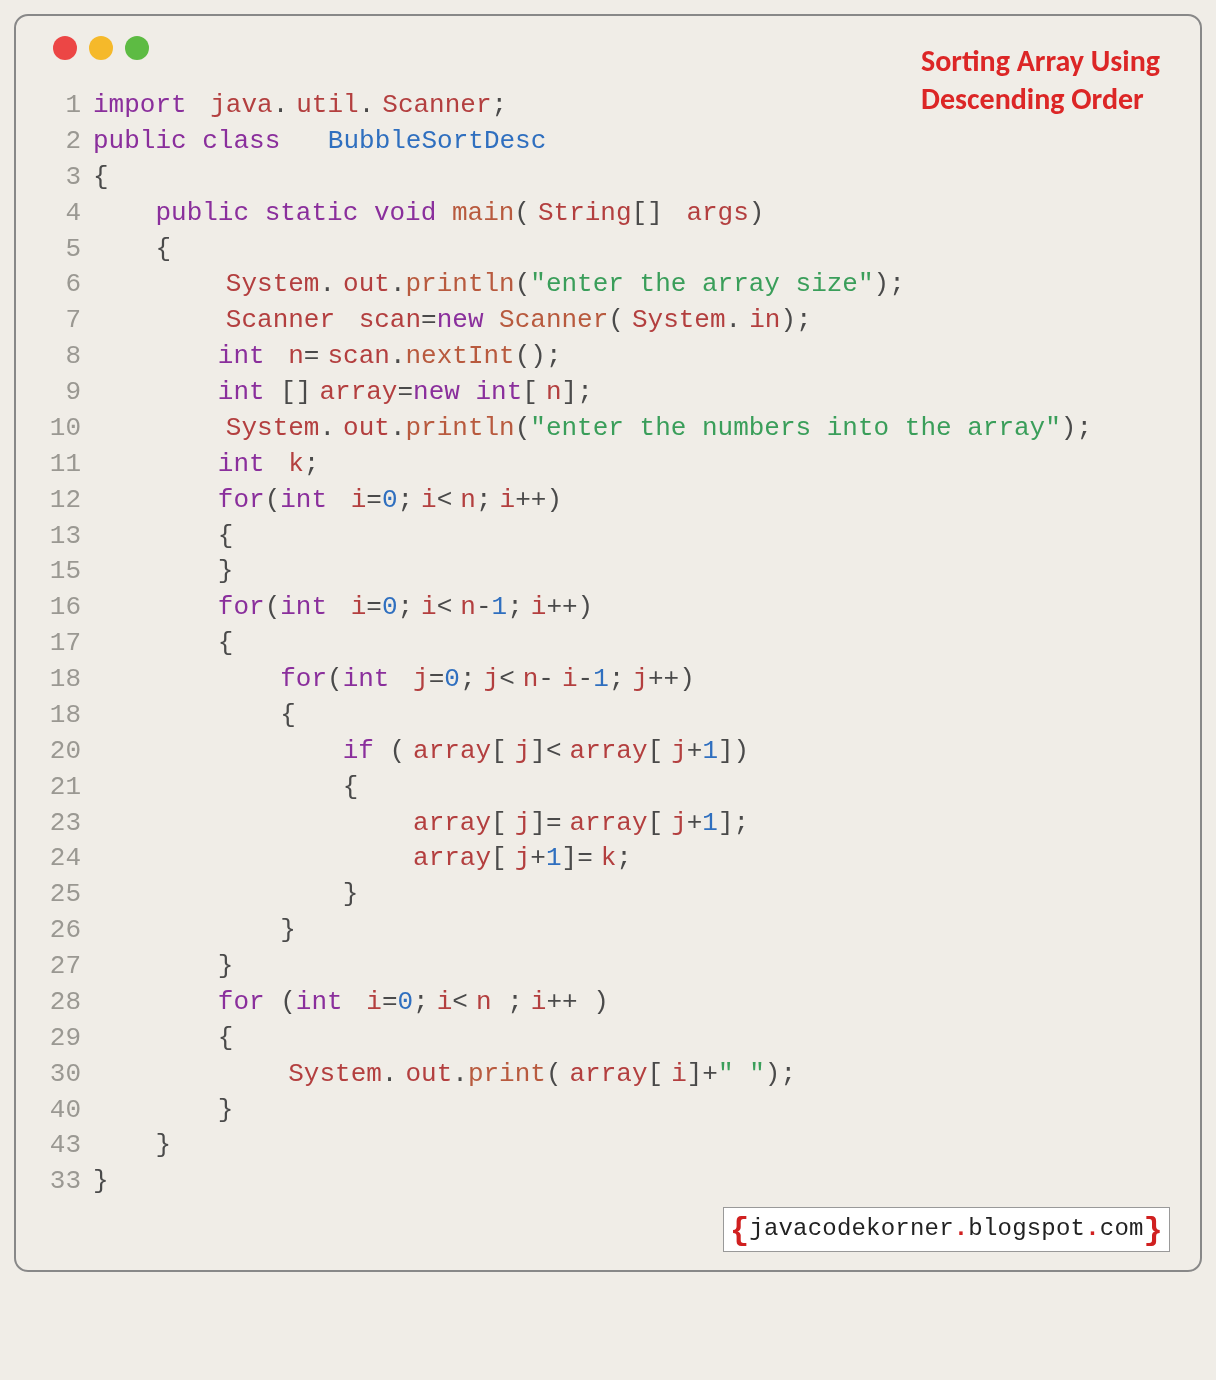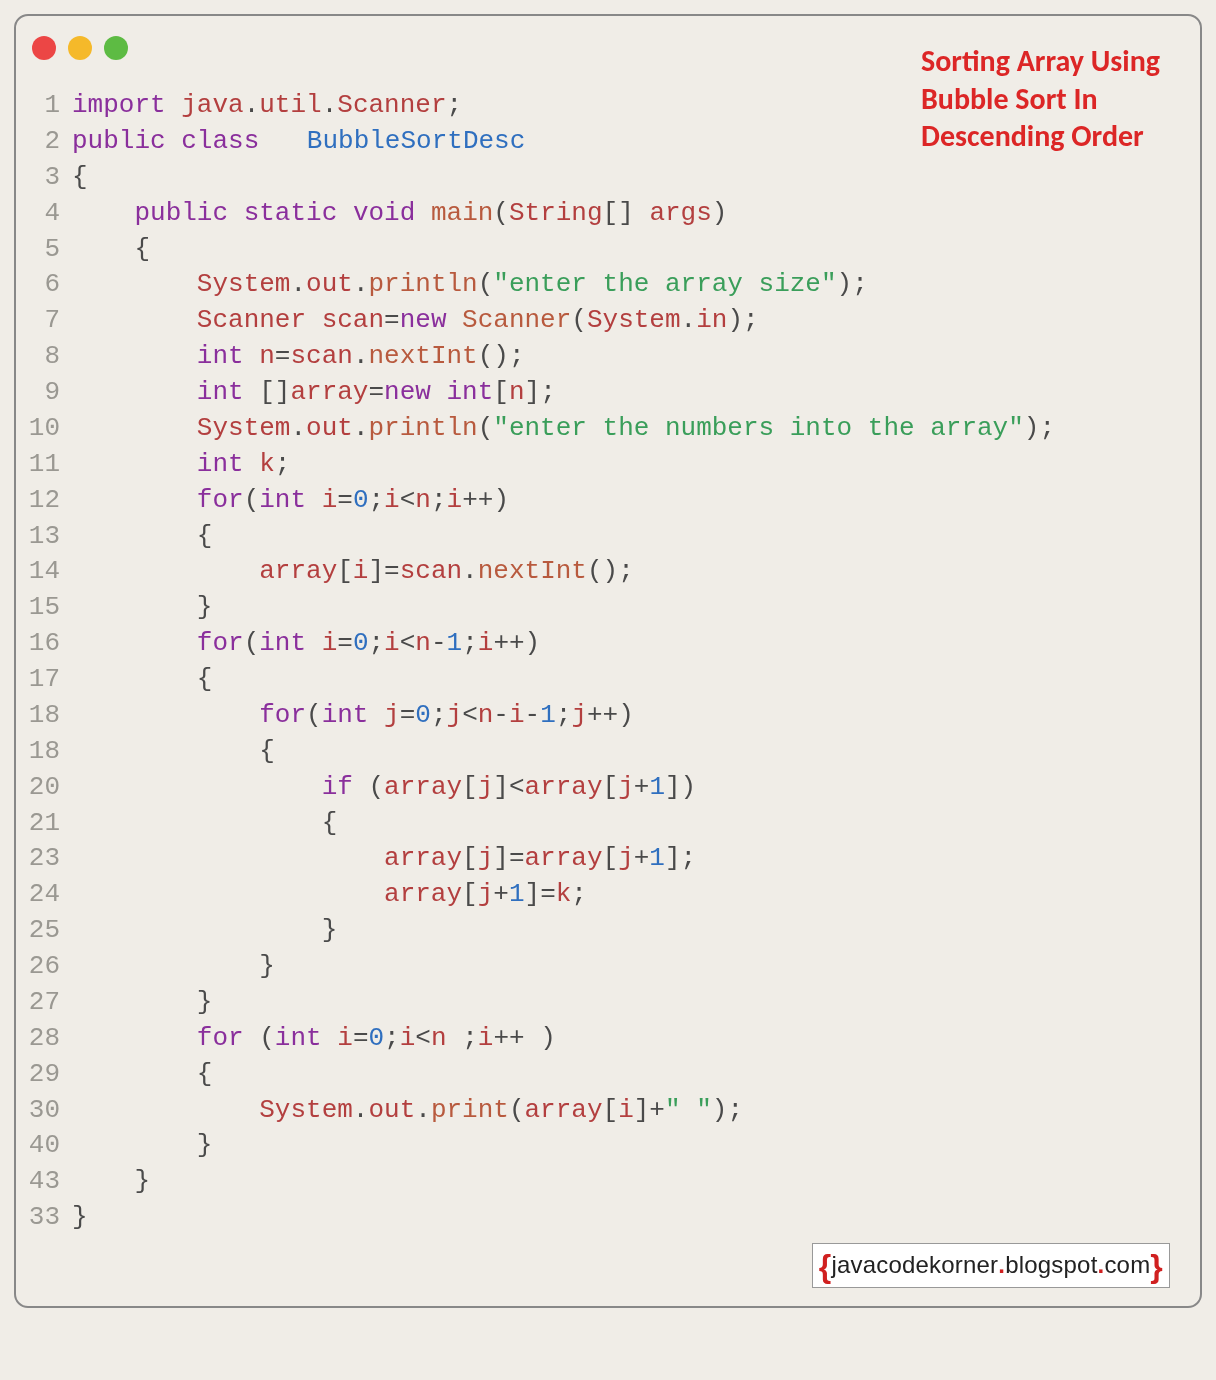--- a/index.html
+++ b/index.html
@@ -7,21 +7,21 @@
     background: #f0ede7;
     font-family: 'Consolas', 'Monaco', 'Courier New', monospace;
     padding: 14px;
   }
   .window {
     background: #f0ede7;
     border: 2px solid #888;
     border-radius: 14px;
     width: 100%;
     position: relative;
-    padding: 20px 16px 70px 8px;
+    padding: 20px 16px 70px 29px;
   }
   .traffic-lights {
     display: flex;
     gap: 12px;
     margin-bottom: 28px;
     margin-left: 8px;
   }
   .traffic-light {
     width: 24px;
     height: 24px;
@@ -58,70 +58,68 @@
     user-select: none;
   }
   .code-text {
     flex: 1;
   }
   .kw { color: #8a2f9c; }
   .cls { color: #2f6fbf; margin-left: 32px; }     
   .fn { color: #b85a3e; }      
   .str { color: #3a9e5a; }     
   .num { color: #2f6fbf; }     
-  .ident { color: #b33f3f; }   
+  .ident { color: #b33f3f; margin-left: 8px; }   
   .op { color: #4a4a4a; }      
   .punc { color: #4a4a4a; }    
   .plain { color: #4a4a4a; }
   .footer-badge {
     position: absolute;
     bottom: 18px;
     right: 30px;
     background: #fff;
     border: 1px solid #999;
     padding: 4px 6px 2px 6px;
-    font-family: Liberation Sans, sans-serif;
+    font-family: Liberation Mono, monospace;
     font-size: 24px;
     letter-spacing: 0.2px;
     color: #222;
   }
   .footer-badge .brace { color: #d02020; font-weight: bold; font-size: 32px; vertical-align: -4px; }
   .footer-badge .dot { color: #d02020; font-weight: bold; }
 </style>
 </head>
 <body>
 
 <div class="window">
   <div class="traffic-lights">
     <div class="traffic-light tl-red"></div>
     <div class="traffic-light tl-yellow"></div>
     <div class="traffic-light tl-green"></div>
   </div>
 
   <div class="title-overlay">
     <div>Sorting Array Using</div>
-    <div>Bubble Sort In</div>
     <div>Descending Order</div>
   </div>
 
   <div class="code-area" id="code-area">
       <div class="code-line"><span class="line-no">1</span><span class="code-text"><span class="kw">import</span><span class="plain"> </span><span class="ident">java</span><span class="punc">.</span><span class="ident">util</span><span class="punc">.</span><span class="ident">Scanner</span><span class="punc">;</span></span></div>
       <div class="code-line"><span class="line-no">2</span><span class="code-text"><span class="kw">public</span><span class="plain"> </span><span class="kw">class</span><span class="plain"> </span><span class="cls">BubbleSortDesc</span></span></div>
       <div class="code-line"><span class="line-no">3</span><span class="code-text"><span class="punc">{</span></span></div>
       <div class="code-line"><span class="line-no">4</span><span class="code-text"><span class="plain">    </span><span class="kw">public</span><span class="plain"> </span><span class="kw">static</span><span class="plain"> </span><span class="kw">void</span><span class="plain"> </span><span class="fn">main</span><span class="punc">(</span><span class="ident">String</span><span class="punc">[] </span><span class="ident">args</span><span class="punc">)</span></span></div>
       <div class="code-line"><span class="line-no">5</span><span class="code-text"><span class="plain">    </span><span class="punc">{</span></span></div>
       <div class="code-line"><span class="line-no">6</span><span class="code-text"><span class="plain">        </span><span class="ident">System</span><span class="punc">.</span><span class="ident">out</span><span class="punc">.</span><span class="fn">println</span><span class="punc">(</span><span class="str">"enter the array size"</span><span class="punc">);</span></span></div>
       <div class="code-line"><span class="line-no">7</span><span class="code-text"><span class="plain">        </span><span class="ident">Scanner</span><span class="plain"> </span><span class="ident">scan</span><span class="op">=</span><span class="kw">new</span><span class="plain"> </span><span class="fn">Scanner</span><span class="punc">(</span><span class="ident">System</span><span class="punc">.</span><span class="ident">in</span><span class="punc">);</span></span></div>
       <div class="code-line"><span class="line-no">8</span><span class="code-text"><span class="plain">        </span><span class="kw">int</span><span class="plain"> </span><span class="ident">n</span><span class="op">=</span><span class="ident">scan</span><span class="punc">.</span><span class="fn">nextInt</span><span class="punc">();</span></span></div>
       <div class="code-line"><span class="line-no">9</span><span class="code-text"><span class="plain">        </span><span class="kw">int</span><span class="plain"> []</span><span class="ident">array</span><span class="op">=</span><span class="kw">new</span><span class="plain"> </span><span class="kw">int</span><span class="punc">[</span><span class="ident">n</span><span class="punc">];</span></span></div>
       <div class="code-line"><span class="line-no">10</span><span class="code-text"><span class="plain">        </span><span class="ident">System</span><span class="punc">.</span><span class="ident">out</span><span class="punc">.</span><span class="fn">println</span><span class="punc">(</span><span class="str">"enter the numbers into the array"</span><span class="punc">);</span></span></div>
       <div class="code-line"><span class="line-no">11</span><span class="code-text"><span class="plain">        </span><span class="kw">int</span><span class="plain"> </span><span class="ident">k</span><span class="punc">;</span></span></div>
       <div class="code-line"><span class="line-no">12</span><span class="code-text"><span class="plain">        </span><span class="kw">for</span><span class="punc">(</span><span class="kw">int</span><span class="plain"> </span><span class="ident">i</span><span class="op">=</span><span class="num">0</span><span class="punc">;</span><span class="ident">i</span><span class="op">&lt;</span><span class="ident">n</span><span class="punc">;</span><span class="ident">i</span><span class="op">++</span><span class="punc">)</span></span></div>
       <div class="code-line"><span class="line-no">13</span><span class="code-text"><span class="plain">        </span><span class="punc">{</span></span></div>
-      <div class="code-line"><span class="line-no">14</span><span class="code-text"><span class="plain">            </span><span class="ident">array</span><span class="punc">[</span><span class="ident">i</span><span class="punc">]</span><span class="op">=</span><span class="ident">scan</span><span class="punc">.</span><span class="fn">nextInt</span><span class="punc">();</span></span></div>
       <div class="code-line"><span class="line-no">15</span><span class="code-text"><span class="plain">        </span><span class="punc">}</span></span></div>
       <div class="code-line"><span class="line-no">16</span><span class="code-text"><span class="plain">        </span><span class="kw">for</span><span class="punc">(</span><span class="kw">int</span><span class="plain"> </span><span class="ident">i</span><span class="op">=</span><span class="num">0</span><span class="punc">;</span><span class="ident">i</span><span class="op">&lt;</span><span class="ident">n</span><span class="op">-</span><span class="num">1</span><span class="punc">;</span><span class="ident">i</span><span class="op">++</span><span class="punc">)</span></span></div>
       <div class="code-line"><span class="line-no">17</span><span class="code-text"><span class="plain">        </span><span class="punc">{</span></span></div>
       <div class="code-line"><span class="line-no">18</span><span class="code-text"><span class="plain">            </span><span class="kw">for</span><span class="punc">(</span><span class="kw">int</span><span class="plain"> </span><span class="ident">j</span><span class="op">=</span><span class="num">0</span><span class="punc">;</span><span class="ident">j</span><span class="op">&lt;</span><span class="ident">n</span><span class="op">-</span><span class="ident">i</span><span class="op">-</span><span class="num">1</span><span class="punc">;</span><span class="ident">j</span><span class="op">++</span><span class="punc">)</span></span></div>
       <div class="code-line"><span class="line-no">18</span><span class="code-text"><span class="plain">            </span><span class="punc">{</span></span></div>
       <div class="code-line"><span class="line-no">20</span><span class="code-text"><span class="plain">                </span><span class="kw">if</span><span class="plain"> </span><span class="punc">(</span><span class="ident">array</span><span class="punc">[</span><span class="ident">j</span><span class="punc">]</span><span class="op">&lt;</span><span class="ident">array</span><span class="punc">[</span><span class="ident">j</span><span class="op">+</span><span class="num">1</span><span class="punc">])</span></span></div>
       <div class="code-line"><span class="line-no">21</span><span class="code-text"><span class="plain">                </span><span class="punc">{</span></span></div>
       <div class="code-line"><span class="line-no">23</span><span class="code-text"><span class="plain">                    </span><span class="ident">array</span><span class="punc">[</span><span class="ident">j</span><span class="punc">]</span><span class="op">=</span><span class="ident">array</span><span class="punc">[</span><span class="ident">j</span><span class="op">+</span><span class="num">1</span><span class="punc">];</span></span></div>
       <div class="code-line"><span class="line-no">24</span><span class="code-text"><span class="plain">                    </span><span class="ident">array</span><span class="punc">[</span><span class="ident">j</span><span class="op">+</span><span class="num">1</span><span class="punc">]</span><span class="op">=</span><span class="ident">k</span><span class="punc">;</span></span></div>
       <div class="code-line"><span class="line-no">25</span><span class="code-text"><span class="plain">                </span><span class="punc">}</span></span></div>

